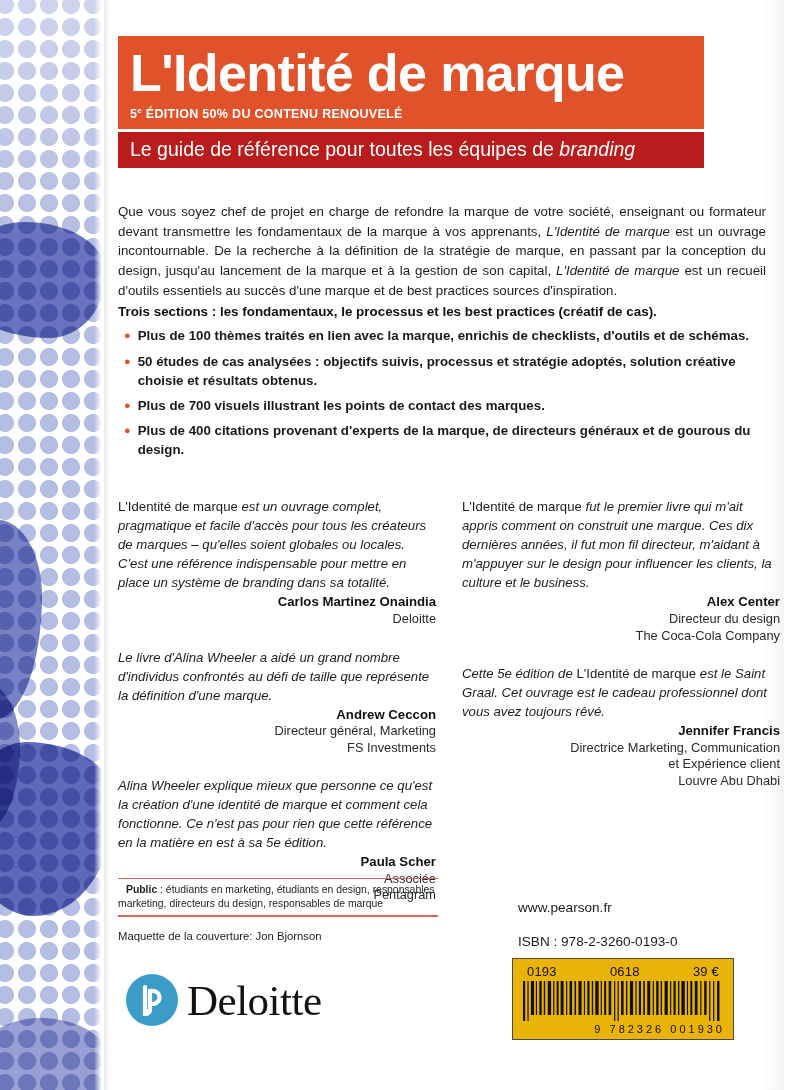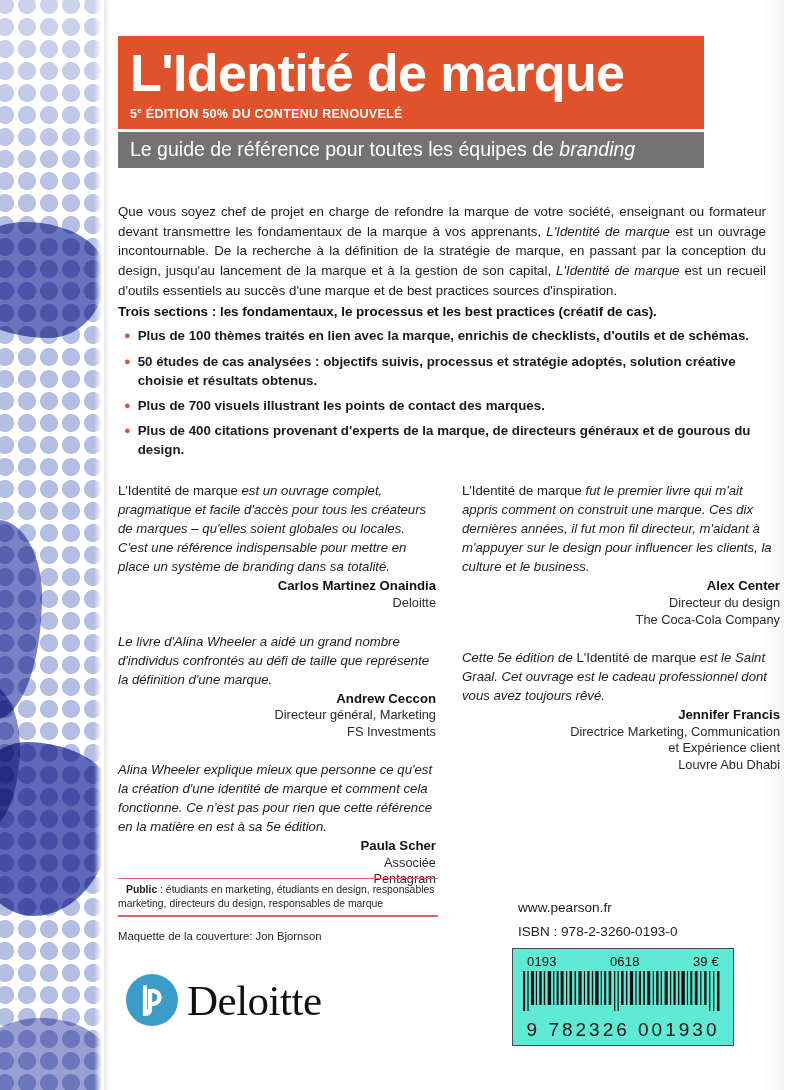--- a/index.html
+++ b/index.html
@@ -119,21 +119,21 @@
     color: #ffffff;
     font-size: 12.5px;
     font-weight: bold;
     letter-spacing: 0.3px;
   }
   .edition-text sup {
     font-size: 8px;
     vertical-align: 5px;
   }
   .subtitle-band {
-    background: #737373;
+    background: #b91c1c;
     width: 586px;
     box-sizing: border-box;
     padding: 6px 12px 7px 12px;
     margin-top: 3px;
   }
   .subtitle-text {
     color: #ffffff;
     font-size: 19.5px;
     font-weight: normal;
     white-space: nowrap;
@@ -180,21 +180,21 @@
     color: #1a1a1a;
     line-height: 1.44;
   }
 
   
   .quotes {
     display: flex;
     margin-top: 22px;
     width: 662px;
   }
-  .qcol { width: 318px; }
+  .qcol { width: 318px; margin-top: 16px; }
   .qcol.left { margin-right: 26px; }
   .quote-block { margin-bottom: 20px; }
   .quote-text {
     font-size: 13.2px;
     line-height: 1.44;
     color: #1d1d1d;
     font-style: italic;
   }
   .quote-text .roman { font-style: normal; }
   .attr {
@@ -273,50 +273,50 @@
     text-align: left;
   }
   .web {
     font-size: 13.6px;
     color: #1b1b1b;
     margin-left: 6px;
   }
   .isbn {
     font-size: 13.6px;
     color: #1b1b1b;
-    margin-top: 9px;
+    margin-top: 19px;
     margin-left: 6px;
   }
   .barcode-box {
     margin-top: 9px;
     border: 1.4px solid #4a4a4a;
     width: 222px;
     box-sizing: border-box;
     padding: 5px 8px 4px 8px;
-    background: #5eead4;
+    background: #eab308;
   }
   .bc-top {
     display: flex;
     justify-content: space-between;
     font-size: 13px;
     color: #111111;
     padding: 0 6px 2px 6px;
     letter-spacing: 0.2px;
   }
   .bc-bars {
     height: 40px;
     width: 100%;
     display: block;
   }
   .bc-num {
-    font-size: 19px;
+    font-size: 11px;
     color: #111111;
     letter-spacing: 3px;
-    text-align: center;
-    margin-top: 8px;
+    text-align: right;
+    margin-top: 2px;
   }
 
   
   #page-shade {
     position: absolute;
     right: 0; top: 0; width: 22px; height: 1090px;
     background: linear-gradient(to right, rgba(255,255,255,0), rgba(0,0,0,0.045));
     pointer-events: none;
   }
 </style>

